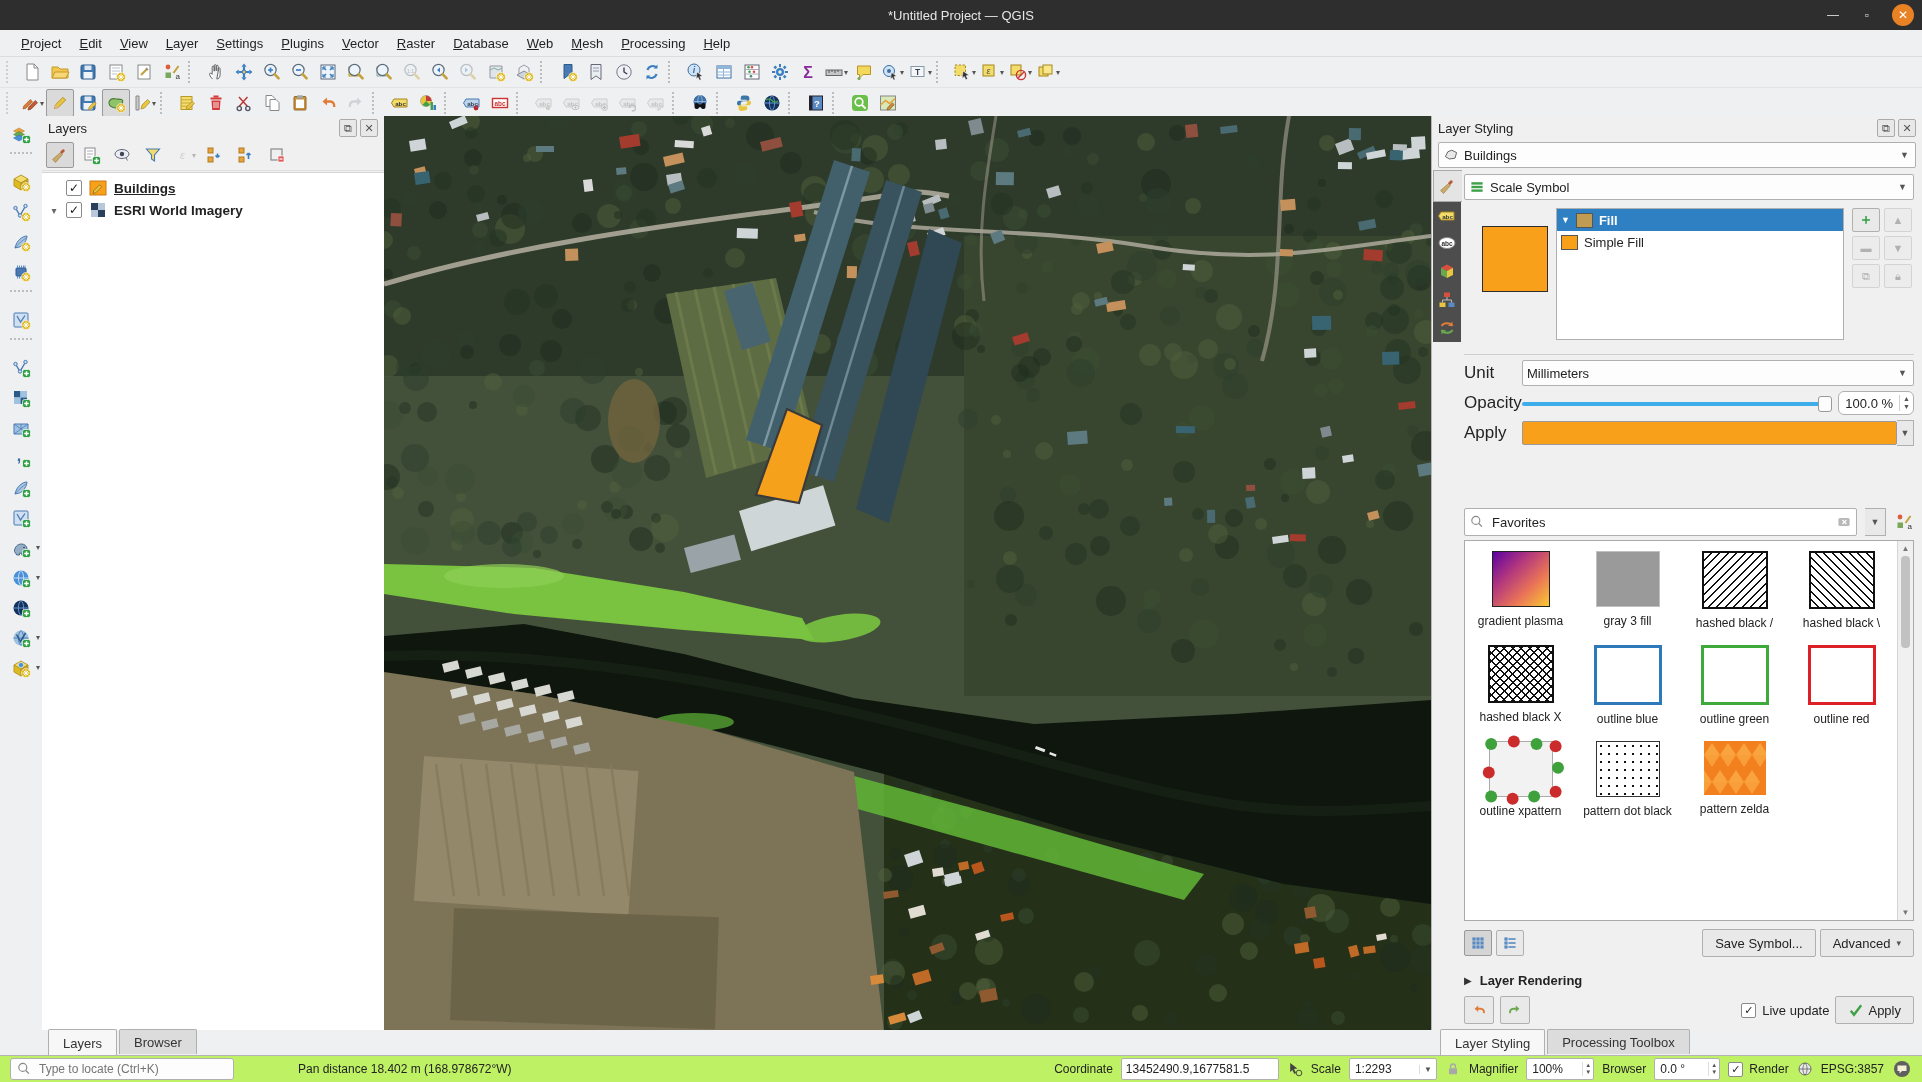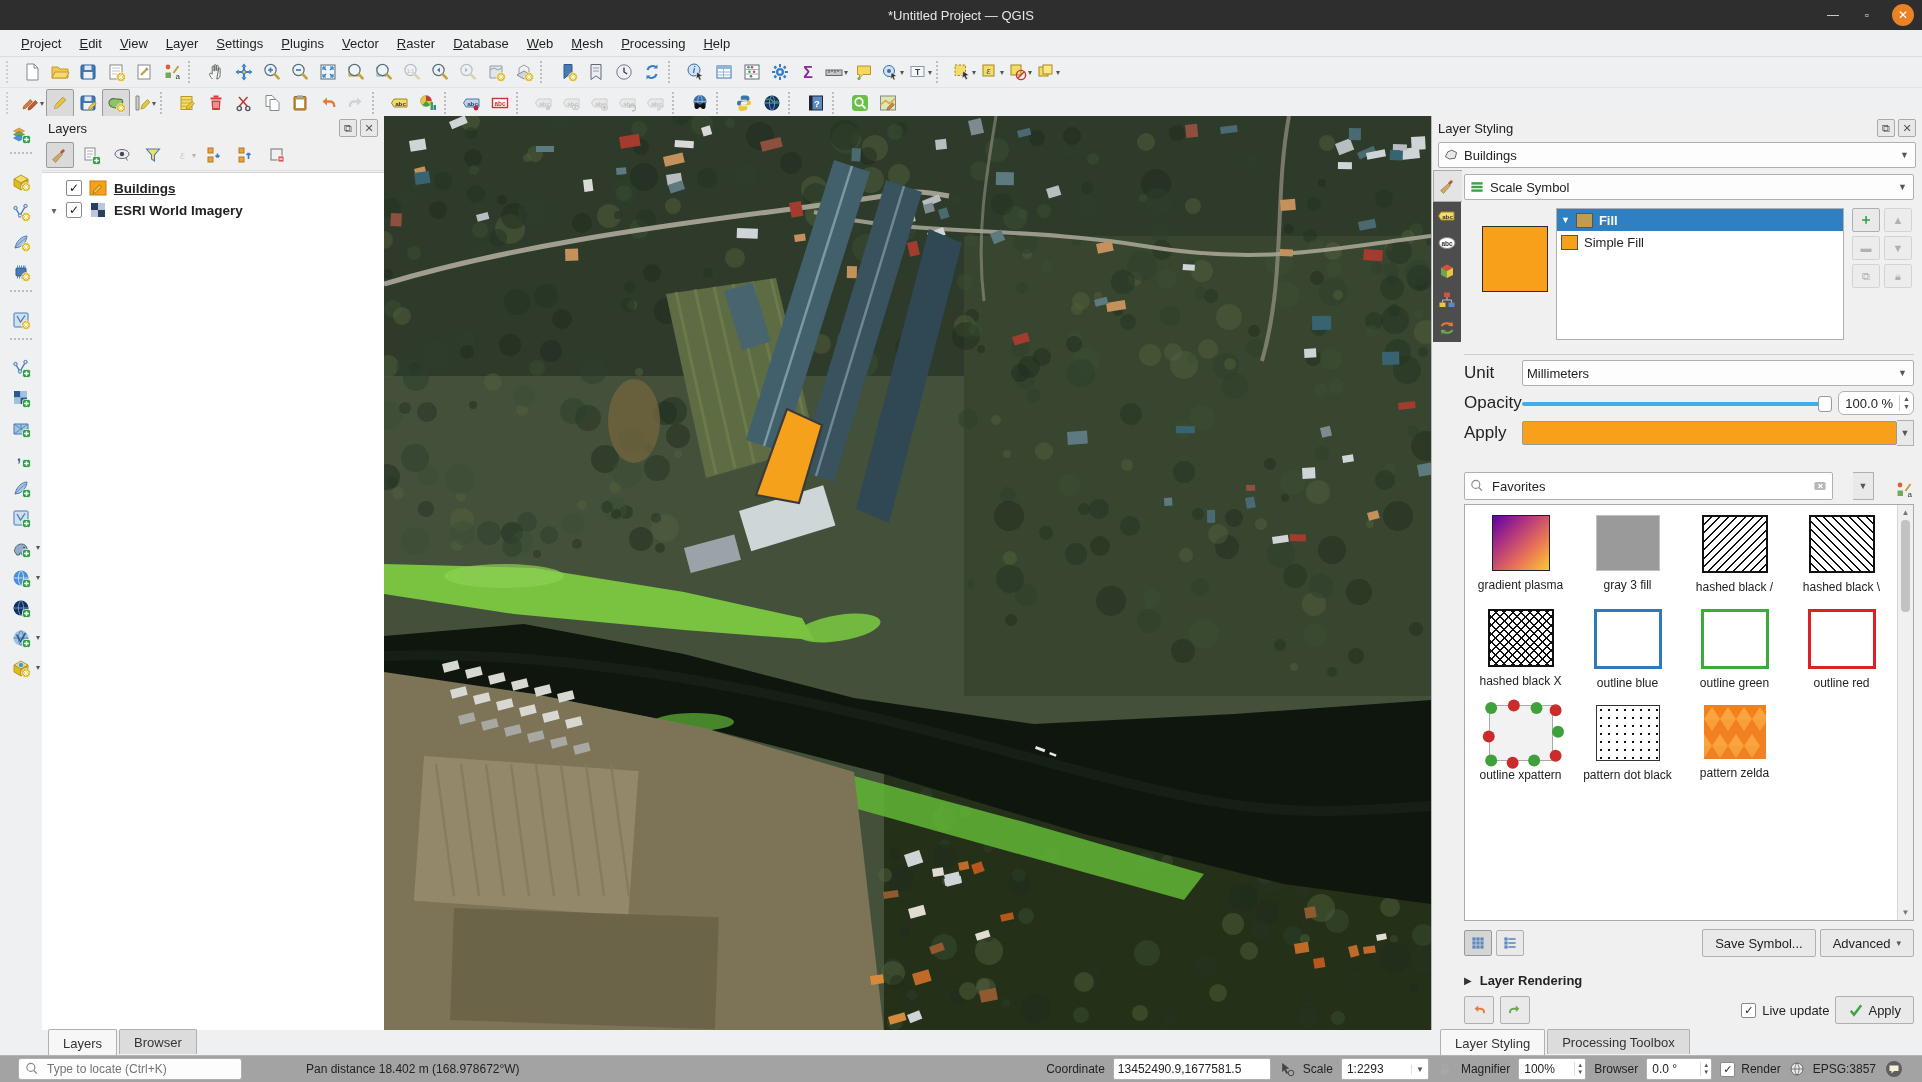--- a/index.html
+++ b/index.html
@@ -64,21 +64,21 @@
   .frow{display:flex;align-items:center;margin-top:5px;gap:6px;}
   .flabel{width:52px;font-size:17px;}
   .slider{flex:1;height:16px;position:relative;}
   .slider .track{position:absolute;left:0;right:0;top:7px;height:4px;background:#3daee9;border-radius:2px;}
   .slider .handle{position:absolute;right:0;top:1px;width:12px;height:14px;background:#fcfcfc;border:1px solid #9a9a9a;border-radius:3px;}
   .spin{display:flex;align-items:center;border:1px solid #b0b0b0;background:#fff;height:22px;border-radius:6px;}
   .spin .val{padding:0 6px;}
   .spin .arrows{display:flex;flex-direction:column;font-size:7px;color:#555;padding:0 3px;border-left:1px solid #d0d0d0;line-height:1.1;}
   .colorbar{flex:1;height:22px;background:#f9a01b;border:1px solid #9a9a9a;border-radius:2px;}
   .ddbtn{width:16px;height:24px;border:1px solid #b0b0b0;border-left:none;background:#e9e9e9;display:flex;align-items:center;justify-content:center;font-size:9px;color:#555;}
-  .searchrow{display:flex;align-items:flex-end;margin-top:26px;gap:20px;}
+  .searchrow{display:flex;align-items:center;margin-top:62px;gap:8px;}
   .searchbox{flex:1;display:flex;align-items:center;border:1px solid #b0b0b0;background:#fff;height:26px;border-radius:2px;padding:0 4px;gap:5px;}
   .searchbox input{border:none;outline:none;flex:1;font-size:13px;font-family:inherit;color:#232323;background:transparent;}
   .symgrid{flex:1;margin-top:4px;border:1px solid #aaa;background:#fff;position:relative;display:flex;min-height:0;}
   .gridinner{flex:1;display:grid;grid-template-columns:repeat(4,1fr);align-content:start;padding:10px 2px;row-gap:14px;}
   .symtile{display:flex;flex-direction:column;align-items:center;gap:8px;}
   .symprev{width:62px;height:54px;position:relative;}
   .symlabel{font-size:12px;text-align:center;line-height:1.15;max-width:100px;}
   .gscroll{width:15px;background:#f0f0f0;border-left:1px solid #d5d5d5;display:flex;flex-direction:column;align-items:center;}
   .gscroll .ar{font-size:8px;color:#777;padding:3px 0;}
   .gscroll .thumb{width:9px;height:92px;background:#c2c2c2;border-radius:4px;}
@@ -88,21 +88,21 @@
   .viewbtn{width:26px;height:24px;}
   .viewbtn.on{background:#d5d5d5;border-color:#999;}
   .renderrow{display:flex;align-items:center;margin-top:16px;gap:8px;font-weight:bold;}
   .renderrow .tri{font-size:10px;color:#333;}
   .bottomrow{display:flex;align-items:center;margin-top:8px;margin-bottom:6px;gap:6px;}
   .chk{display:flex;align-items:center;gap:6px;}
   .tabsstrip{position:absolute;bottom:0;left:0;right:0;height:26px;background:#eff0f1;}
   .tabgroup{position:absolute;bottom:0;display:flex;}
   .tab{height:24px;display:flex;align-items:center;padding:0 14px;border:1px solid #b0b0b0;border-bottom:none;background:#dcdcdc;font-size:13px;border-radius:2px 2px 0 0;margin-right:2px;color:#333;}
   .tab.active{background:#f7f7f7;height:26px;}
-  .statusbar{position:absolute;bottom:0;left:0;right:0;height:26px;background:#a3a3a3;border-top:1px solid #b4b4b4;display:flex;align-items:center;padding:0 18px;gap:8px;font-size:12px;}
+  .statusbar{position:absolute;bottom:0;left:0;right:0;height:26px;background:#bef264;border-top:1px solid #b4b4b4;display:flex;align-items:center;padding:0 10px;gap:8px;font-size:12px;}
   .locator{display:flex;align-items:center;width:212px;height:20px;border:1px solid #b0b0b0;border-radius:3px;background:#fdfdfd;padding:0 5px;gap:5px;}
   .locator input{border:none;outline:none;flex:1;font-size:12px;font-family:inherit;background:transparent;color:#999;}
   .sbox{display:flex;align-items:center;border:1px solid #b0b0b0;background:#fff;height:20px;border-radius:2px;padding:0 4px;}
   .sspin{display:flex;align-items:center;border:1px solid #b0b0b0;background:#fff;height:20px;border-radius:2px;}
   .sspin .arrows{display:flex;flex-direction:column;font-size:6px;color:#555;padding:0 2px;border-left:1px solid #ddd;line-height:1.1;}
   .scb{width:13px;height:13px;border:1px solid #8a8a8a;background:#fff;display:flex;align-items:center;justify-content:center;font-size:11px;border-radius:2px;}
   .icn{display:inline-flex;width:20px;height:20px;}
   .icn svg{width:100%;height:100%;}
   .icn16{width:16px;height:16px;}
 </style>

